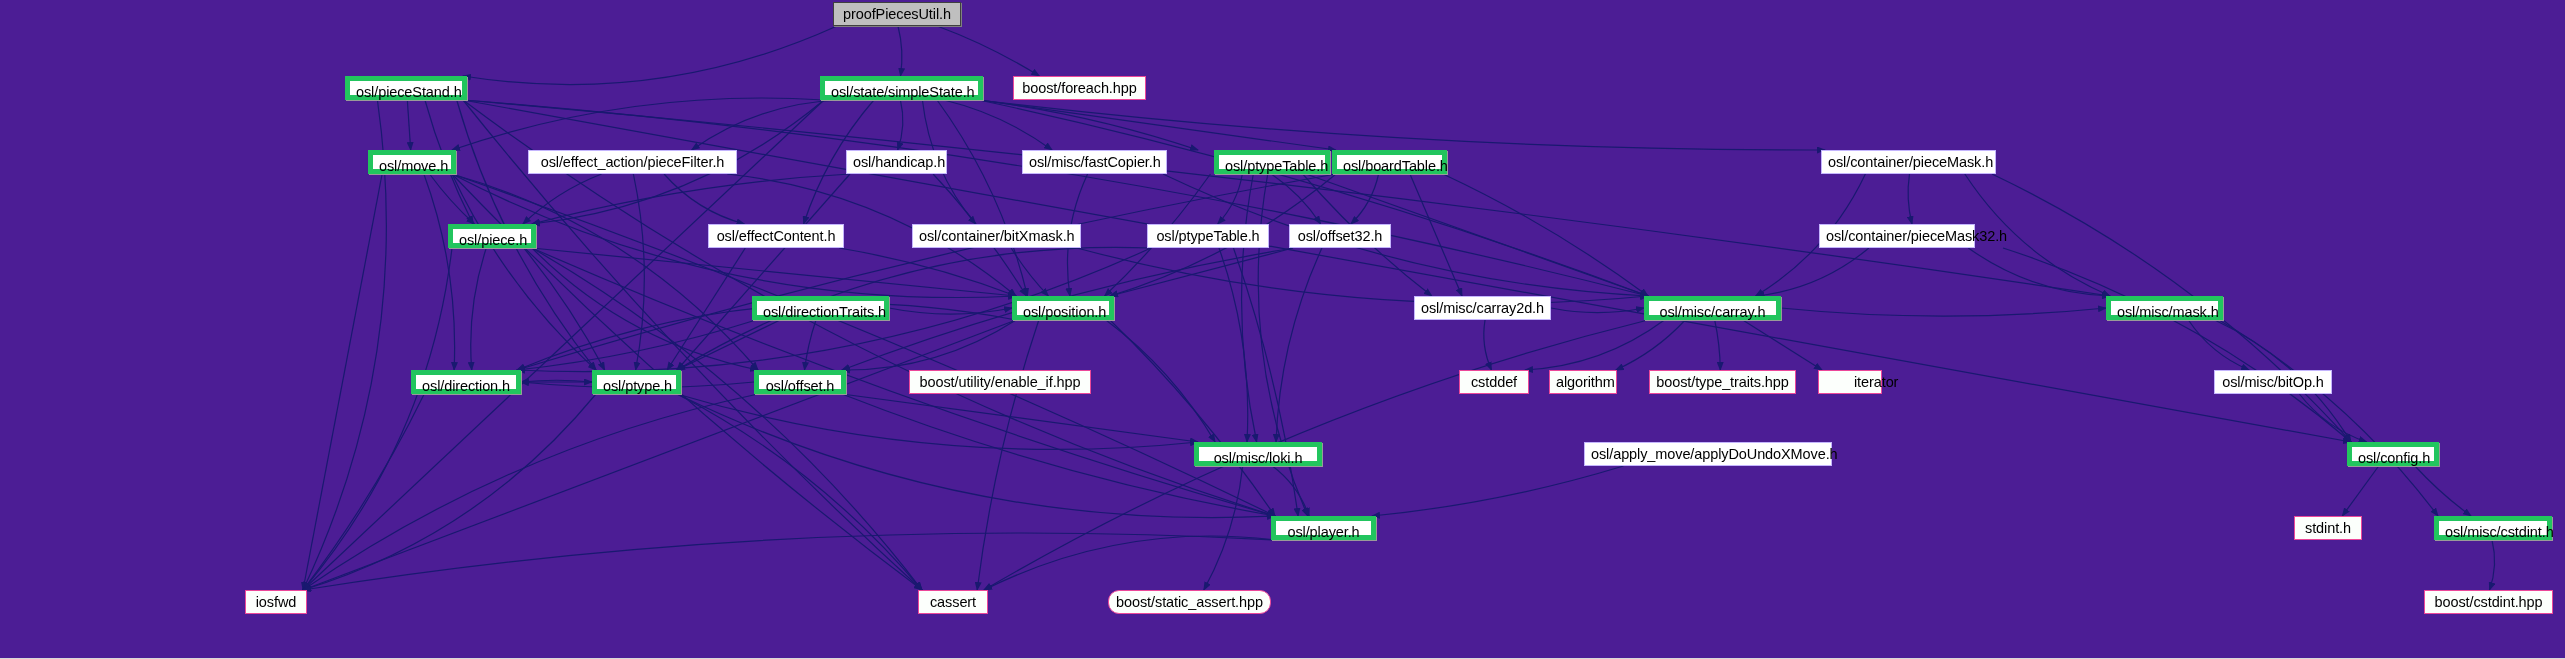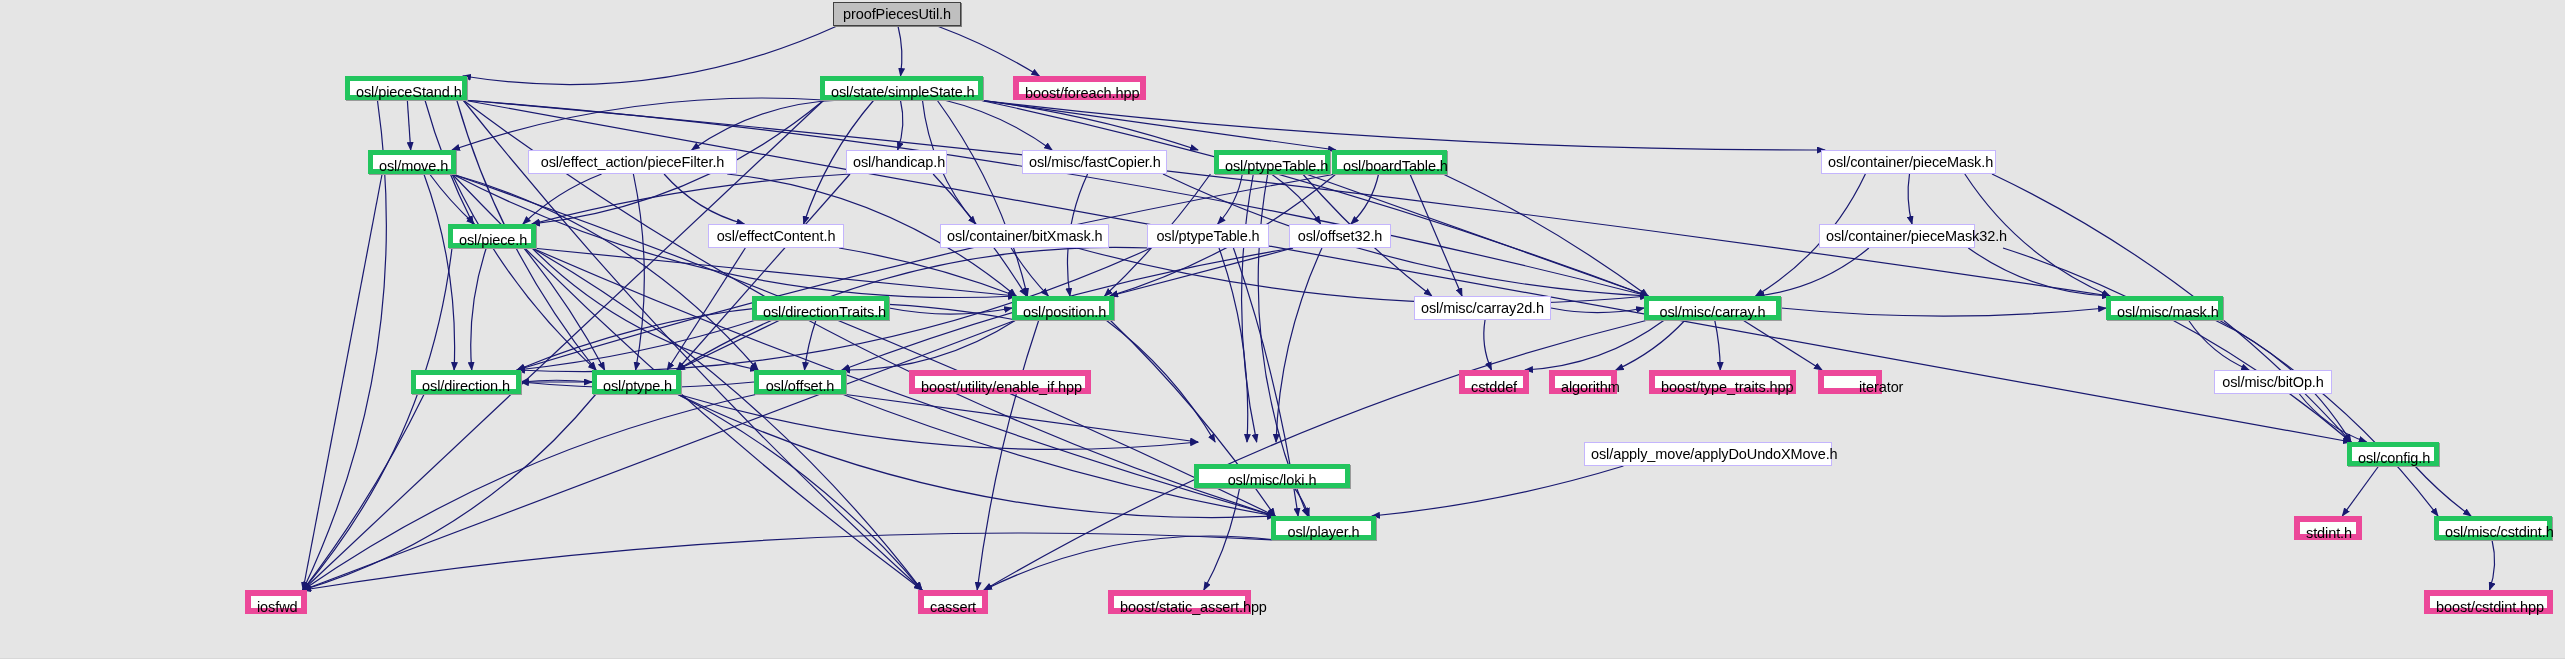--- a/index.html
+++ b/index.html
@@ -4,21 +4,21 @@
 <style>
   html, body {
     margin: 0;
     padding: 0;
     background: #fcfffc;
   }
   #graph-root {
     position: relative;
     width: 2565px;
     height: 659px;
-    background: #e5e5e5;
+    background: #4c1d95;
     font-family: "Liberation Sans", sans-serif;
     overflow: hidden;
   }
   #edge-layer {
     position: absolute;
     left: 0;
     top: 0;
     width: 2565px;
     height: 659px;
     pointer-events: none;
@@ -41,21 +41,21 @@
   .node.root {
     background: #bfbfbf;
     border: 1px solid #404040;
     box-shadow: 1px 1px 0 #808080;
   }
   .node.strong {
     border: 5px solid #22c55e;
     box-shadow: 1px 1px 0 #9a9a9a;
   }
   .node.sys {
-    border: 6px solid #ec4899;
+    border: 1px solid #ec4899;
     background: #fcfffc;
   }
   .frame-line {
     position: absolute;
     left: 0;
     bottom: 0;
     width: 2565px;
     height: 1px;
     background: #d8d8d8;
     z-index: 1;
@@ -199,41 +199,41 @@
     <div class="node sys" style="left: 1013px; top: 76px; width: 133px;">boost/foreach.hpp</div>
     <div class="node strong" style="left: 368px; top: 150px; width: 88px;">osl/move.h</div>
     <div class="node" style="left: 528px; top: 150px; width: 209px;">osl/effect_action/pieceFilter.h</div>
     <div class="node" style="left: 846px; top: 150px; width: 101px;">osl/handicap.h</div>
     <div class="node" style="left: 1022px; top: 150px; width: 145px;">osl/misc/fastCopier.h</div>
     <div class="node strong" style="left: 1194px; top: 150px; width: 116px; margin-left: 20px;">osl/ptypeTable.h</div>
     <div class="node strong" style="left: 1332px; top: 150px; width: 115px;">osl/boardTable.h</div>
     <div class="node" style="left: 1821px; top: 150px; width: 175px;">osl/container/pieceMask.h</div>
     <div class="node strong" style="left: 448px; top: 224px; width: 88px;">osl/piece.h</div>
     <div class="node" style="left: 708px; top: 224px; width: 136px;">osl/effectContent.h</div>
-    <div class="node" style="left: 912px; top: 224px; width: 169px; margin-left: 28px;">osl/container/bitXmask.h</div>
+    <div class="node" style="left: 912px; top: 224px; width: 169px;">osl/container/bitXmask.h</div>
     <div class="node" style="left: 1147px; top: 224px; width: 122px;">osl/ptypeTable.h</div>
     <div class="node" style="left: 1289px; top: 224px; width: 102px;">osl/offset32.h</div>
     <div class="node" style="left: 1819px; top: 224px; width: 156px;">osl/container/pieceMask32.h</div>
     <div class="node strong" style="left: 752px; top: 296px; width: 137px;">osl/directionTraits.h</div>
     <div class="node strong" style="left: 1012px; top: 296px; width: 102px;">osl/position.h</div>
     <div class="node" style="left: 1414px; top: 296px; width: 137px;">osl/misc/carray2d.h</div>
     <div class="node strong" style="left: 1644px; top: 296px; width: 137px;">osl/misc/carray.h</div>
     <div class="node strong" style="left: 2106px; top: 296px; width: 117px;">osl/misc/mask.h</div>
     <div class="node strong" style="left: 411px; top: 370px; width: 110px;">osl/direction.h</div>
     <div class="node strong" style="left: 592px; top: 370px; width: 89px;">osl/ptype.h</div>
     <div class="node strong" style="left: 754px; top: 370px; width: 92px;">osl/offset.h</div>
     <div class="node sys" style="left: 909px; top: 370px; width: 182px;">boost/utility/enable_if.hpp</div>
     <div class="node sys" style="left: 1459px; top: 370px; width: 70px;">cstddef</div>
     <div class="node sys" style="left: 1549px; top: 370px; width: 68px;">algorithm</div>
     <div class="node sys" style="left: 1649px; top: 370px; width: 147px;">boost/type_traits.hpp</div>
     <div class="node sys" style="left: 1818px; top: 370px; width: 64px; padding-left: 35px;">iterator</div>
     <div class="node" style="left: 2214px; top: 370px; width: 118px;">osl/misc/bitOp.h</div>
-    <div class="node strong" style="left: 1194px; top: 464px; width: 156px;">osl/misc/loki.h</div>
+    <div class="node strong" style="left: 1194px; top: 442px; width: 128px;">osl/misc/loki.h</div>
     <div class="node" style="left: 1584px; top: 442px; width: 248px;">osl/apply_move/applyDoUndoXMove.h</div>
     <div class="node strong" style="left: 2347px; top: 442px; width: 92px;">osl/config.h</div>
     <div class="node strong" style="left: 1271px; top: 516px; width: 105px;">osl/player.h</div>
     <div class="node sys" style="left: 2294px; top: 516px; width: 68px;">stdint.h</div>
     <div class="node strong" style="left: 2434px; top: 516px; width: 118px;">osl/misc/cstdint.h</div>
     <div class="node sys" style="left: 245px; top: 590px; width: 62px;">iosfwd</div>
     <div class="node sys" style="left: 918px; top: 590px; width: 70px;">cassert</div>
-    <div class="node sys" style="left: 1108px; top: 590px; width: 143px;">boost/static_assert.hpp</div>
+    <div class="node sys" style="left: 1108px; top: 590px; width: 163px; border-radius: 11px;">boost/static_assert.hpp</div>
     <div class="node sys" style="left: 2424px; top: 590px; width: 129px;">boost/cstdint.hpp</div>
   </div>
 
 </body></html>

